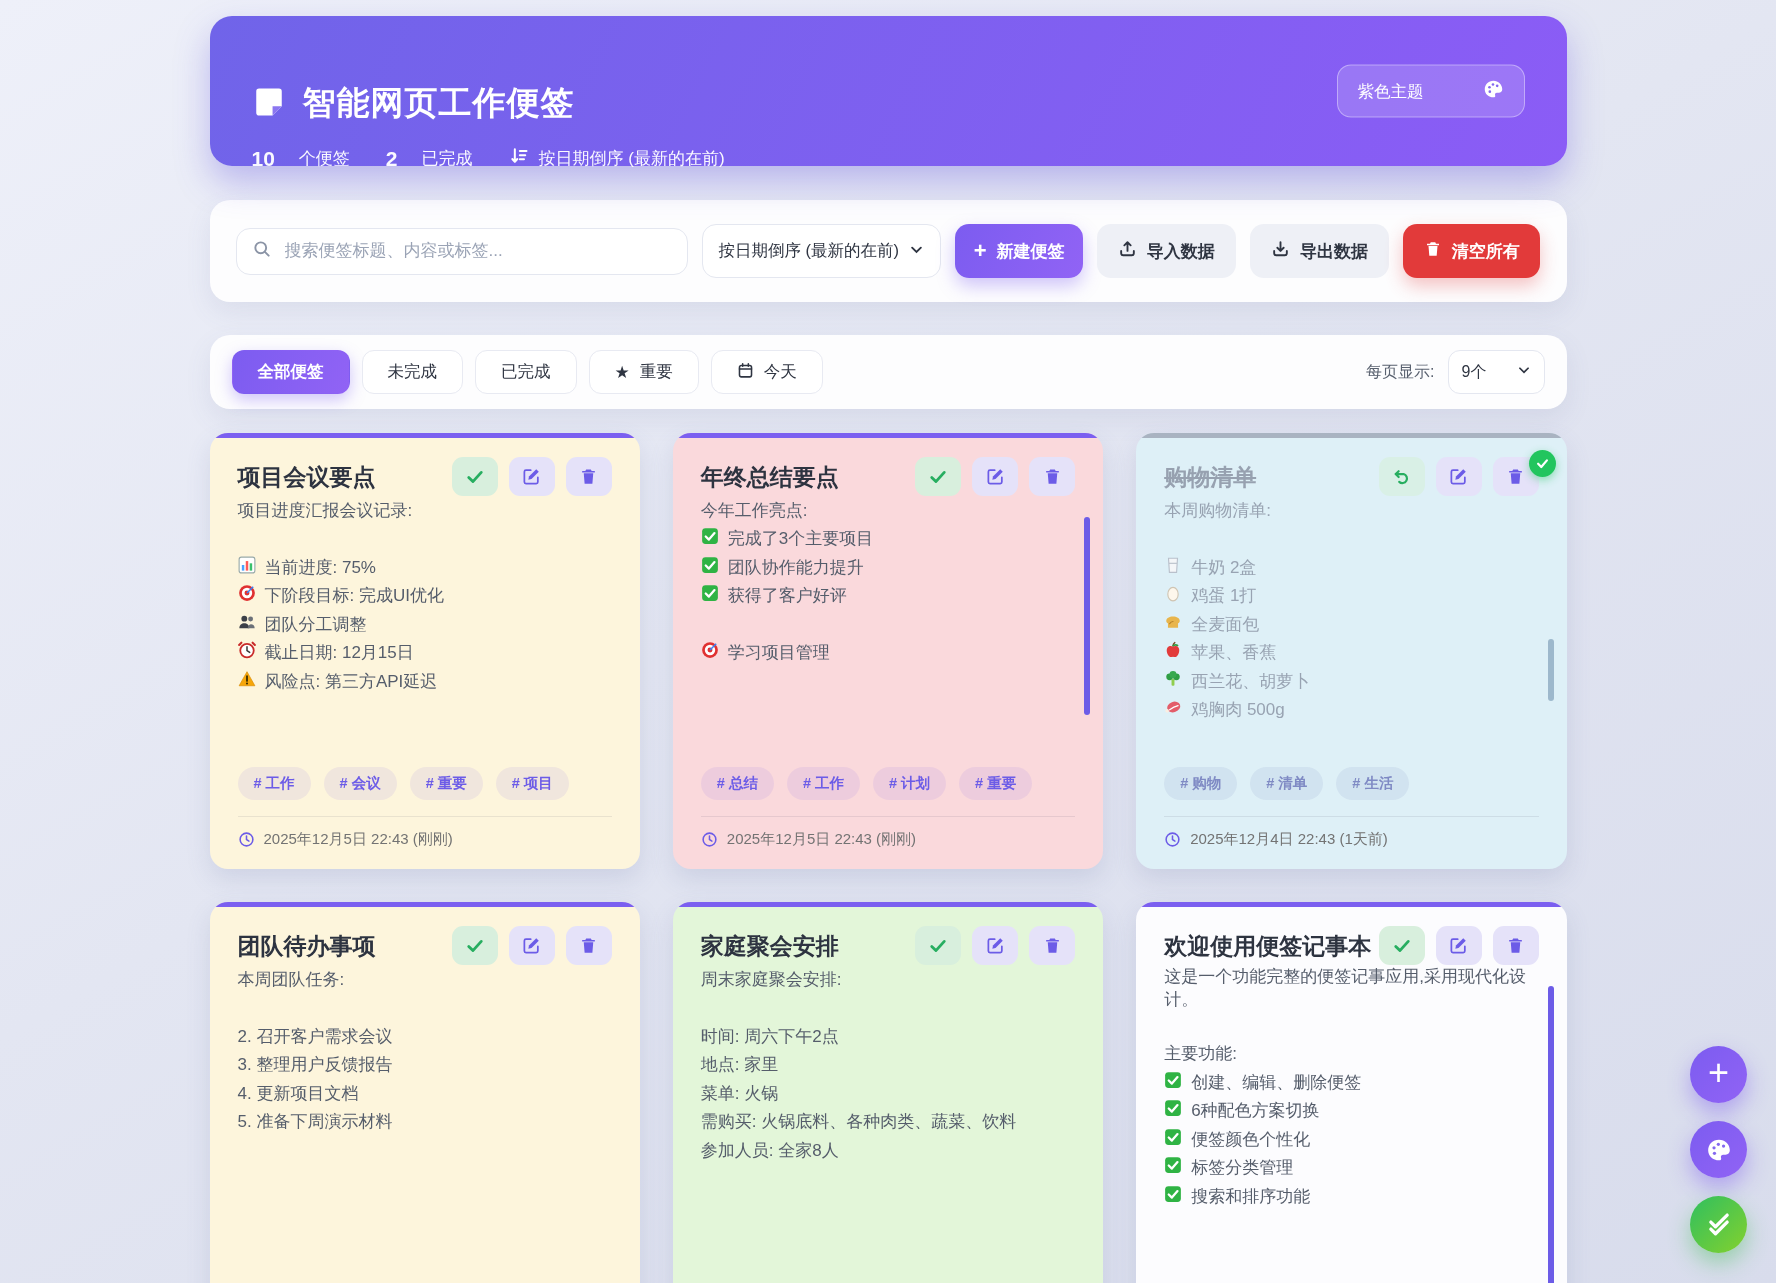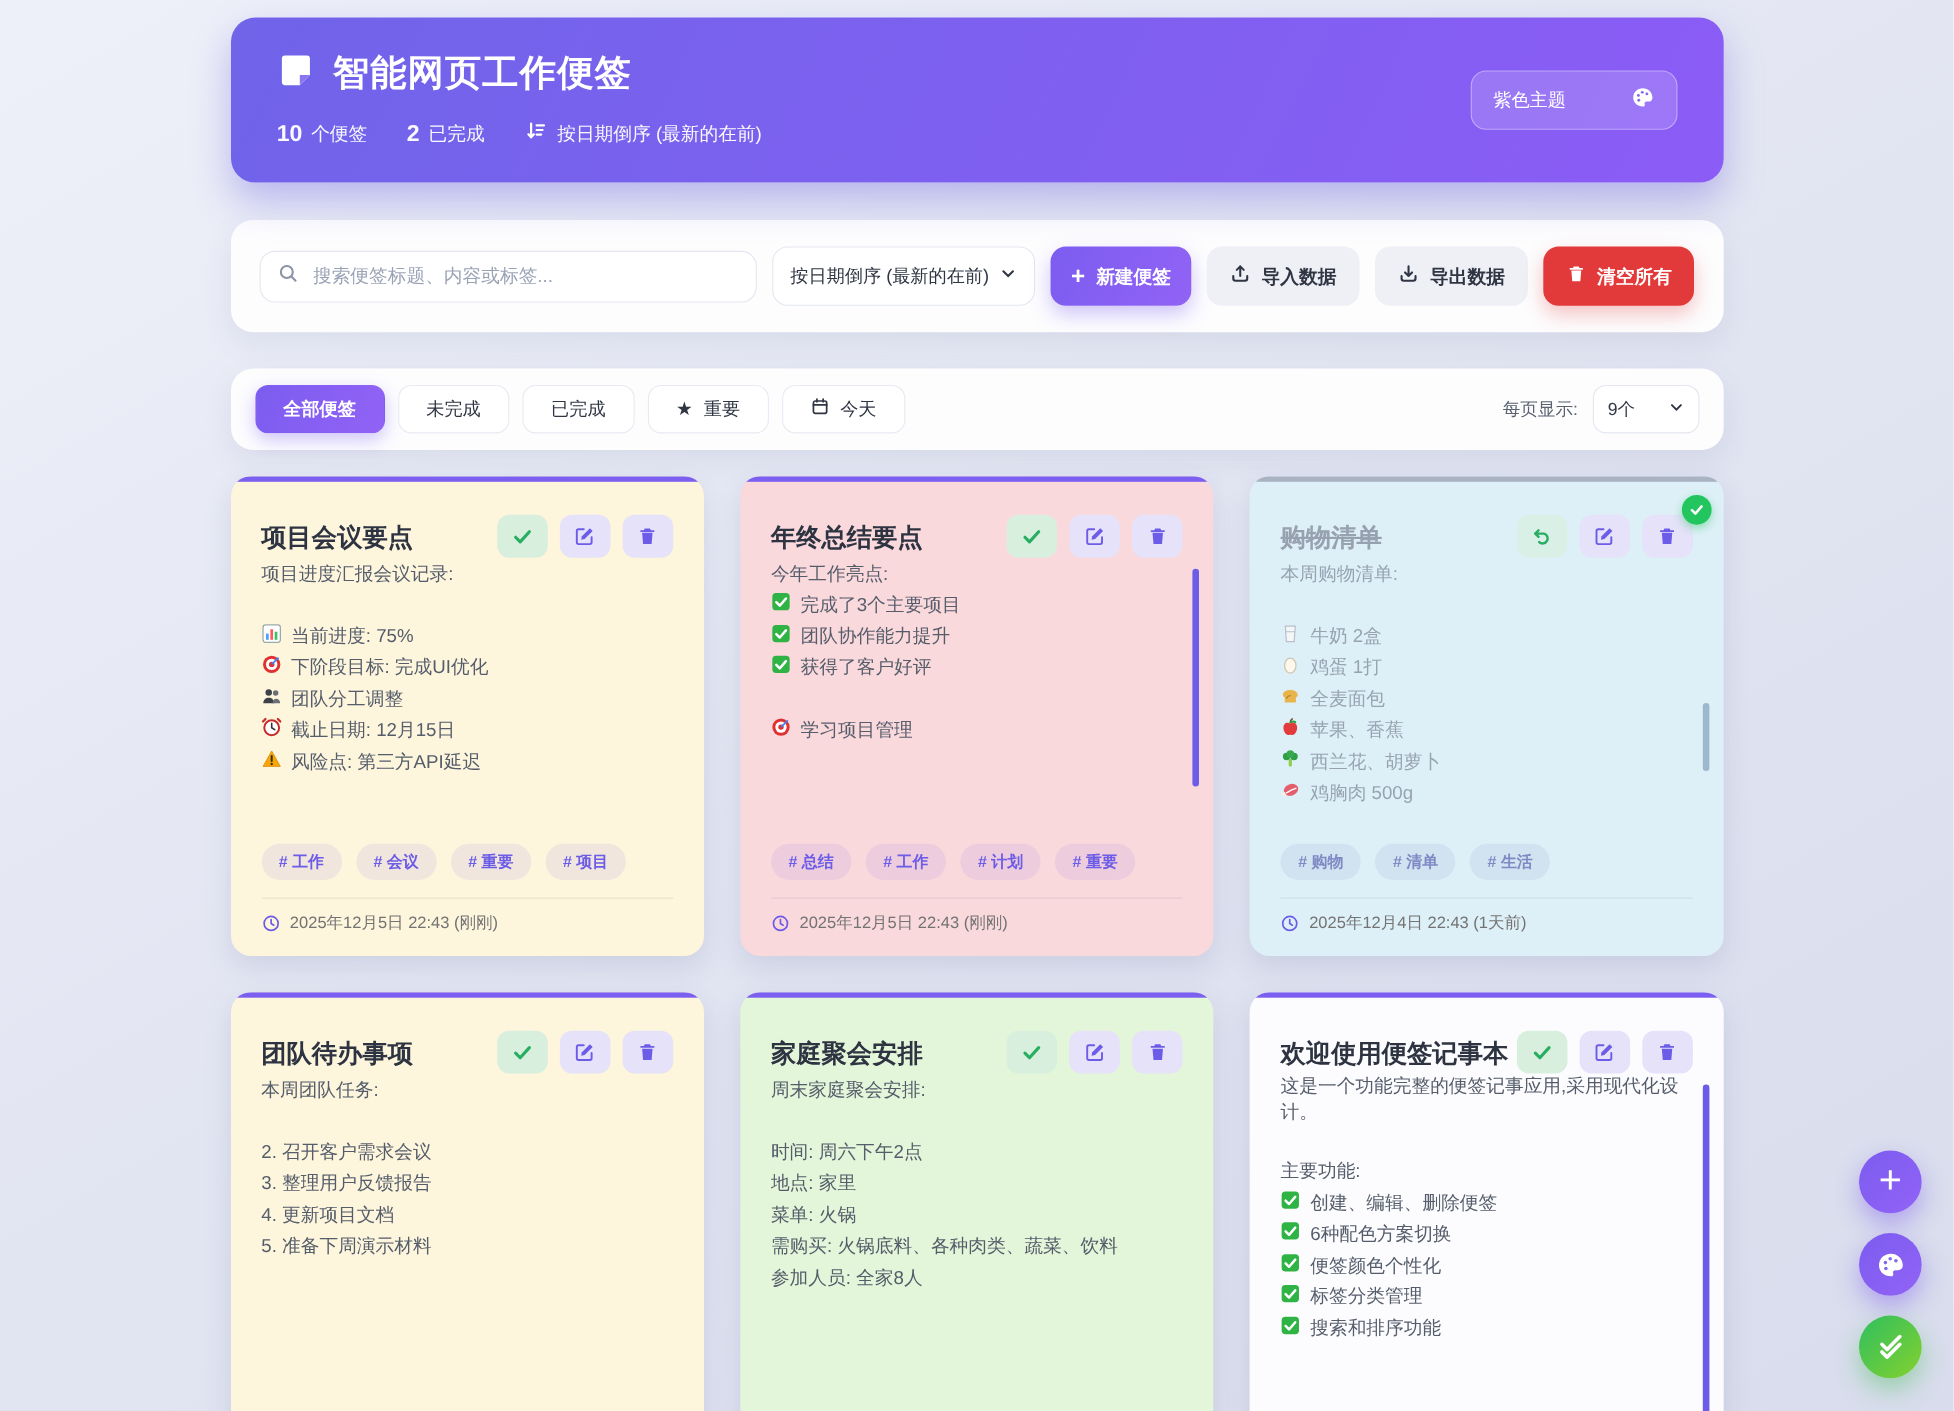--- a/index.html
+++ b/index.html
@@ -10,24 +10,24 @@
   }
   .container { width:1357px; margin:0 auto; padding-top:16px; position:relative; }
 
   
   .header {
     height:150px; border-radius:22px; position:relative; color:#fff;
     background:linear-gradient(115deg,#7064e9 0%,#8b5cf6 100%);
     box-shadow:0 16px 34px rgba(98,84,220,.35);
     padding:28px 42px;
   }
-  .header-title-row { display:flex; align-items:center; gap:17px; }
+  .header-title-row { display:flex; align-items:center; gap:17px;margin-top:37px; }
   .header-title { font-size:33px; font-weight:bold; letter-spacing:1px; }
   .stats-row { margin-top:20px; display:flex; align-items:center; gap:36px; font-size:17px; color:rgba(255,255,255,.96); }
-  .stat { display:flex; align-items:center; gap:8px; }
+  .stat { display:flex; align-items:center; gap:24px; }
   .stat-value { font-size:21px; font-weight:bold; }
   .sort-status { display:flex; align-items:center; gap:10px; }
   .theme-btn {
     position:absolute; right:42px; top:50%; transform:translateY(-50%);
     width:188px; padding:13px 20px; display:flex; align-items:center; justify-content:space-between;
     background:rgba(255,255,255,.16); border:1.5px solid rgba(255,255,255,.38);
     border-radius:14px; color:#fff; font-size:16.5px; cursor:pointer;
   }
 
   
@@ -63,21 +63,21 @@
                  font-weight:bold; box-shadow:0 6px 16px rgba(124,92,240,.35); }
   .pill .star { font-size:17px; }
   .per-page { margin-left:auto; display:flex; align-items:center; gap:13px; font-size:16px; color:#5a6270; }
   .per-page-select { height:44px; width:97px; border:1.5px solid #e4e7f0; border-radius:12px; background:#fff;
                      display:flex; align-items:center; justify-content:space-between; padding:0 13px;
                      font-size:16px; color:#2f3542; cursor:pointer; }
 
   
   .grid { margin-top:24px; display:grid; grid-template-columns:repeat(3,1fr); gap:33px; }
   .note { border-radius:18px; position:relative; overflow:hidden; min-height:436px;
-          padding:35px 28px 20px; display:flex; flex-direction:column;
+          padding:24px 28px 20px; display:flex; flex-direction:column;
           box-shadow:0 10px 24px rgba(95,105,155,.16); }
   .note-accent { position:absolute; top:0; left:0; right:0; height:5px; }
   .note-head { display:flex; justify-content:space-between; align-items:flex-start; }
   .note-title { font-size:23px; font-weight:bold; color:#2d3340; padding-top:5px; }
   .note.completed .note-title { color:#97a1b0; text-decoration:line-through; }
   .note-actions { display:flex; gap:11px; }
   .action-btn { width:46px; height:39px; border:none; border-radius:11px; display:flex;
                 align-items:center; justify-content:center; cursor:pointer; }
   .ab-green { background:#d8efdd; color:#27ae60; }
   .ab-undo  { background:#d9f0e6; color:#27ae60; font-size:21px; font-weight:bold; }

